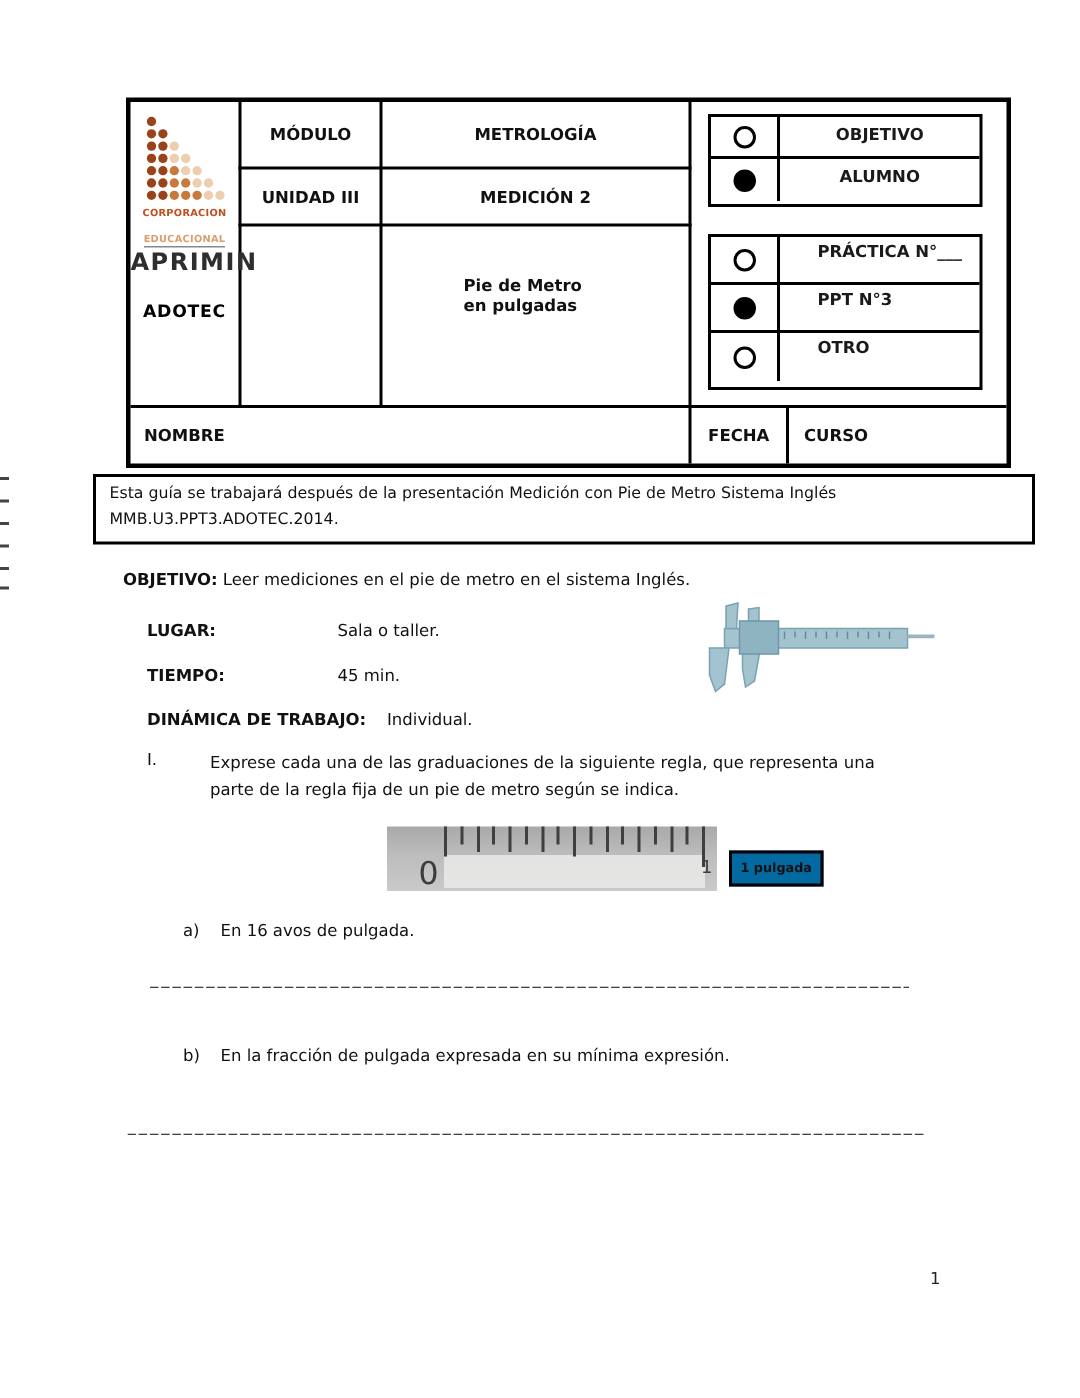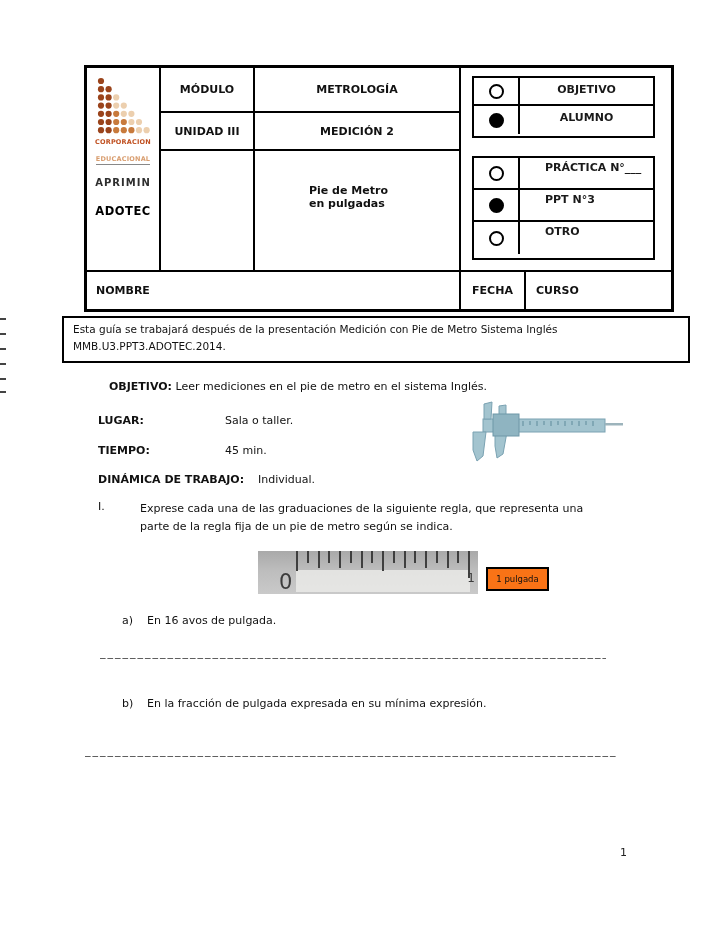--- a/index.html
+++ b/index.html
@@ -12,21 +12,21 @@
   .hline { position:absolute; background:#000; }
   .hcell { position:absolute; font-weight:bold; font-size:11px; color:#111; }
   .center-cell { display:flex; align-items:center; justify-content:center; text-align:center; }
 
   
   .logo-cell { position:absolute; left:0; top:0; width:72px; height:202px; text-align:center; }
   .logo-dots { display:block; margin:8px auto 2px auto; }
   .logo-l1 { font-size:6.5px; font-weight:bold; color:#c05020; letter-spacing:.2px; }
   .logo-l2 { font-size:6.5px; font-weight:bold; color:#d99e70; letter-spacing:.2px;
              border-bottom:1px solid #888; display:inline-block; padding-bottom:1px; }
-  .logo-l3 { font-size:10px; font-weight:bold; color:#2e2e2e; letter-spacing:1px; margin-top:12px; }
+  .logo-l3 { font-size:16px; font-weight:bold; color:#2e2e2e; letter-spacing:1px; margin-top:0; }
   .org-name { font-size:11.5px; font-weight:bold; color:#000; margin-top:16px; letter-spacing:.5px; }
 
   
   .subtable { position:absolute; border:2px solid #000; background:#fff; }
   .strow { display:flex; width:100%; }
   .strow.divided { border-bottom:2px solid #000; }
   .radio-col { width:46px; border-right:2px solid #000; display:flex; align-items:center; justify-content:center; }
   .radio { width:15px; height:15px; border:2px solid #000; border-radius:50%; background:#fff; }
   .radio.filled { background:#000; }
   .st-label { flex:1; font-weight:bold; font-size:11px; padding-top:5px; }
@@ -48,21 +48,21 @@
   
   .ruler { position:absolute; left:258px; top:551px; width:220px; height:43px;
            background:linear-gradient(180deg,#a9a9a9 0%,#bdbdbd 45%,#c9c9c9 100%); }
   .ruler-patch { position:absolute; left:38px; top:19px; width:174px; height:22px;
                  background:rgba(236,236,234,.8); }
   .tick { position:absolute; top:0; width:2px; background:#3f3f3f; }
   .ruler-zero { position:absolute; left:21px; bottom:0px; font-size:21px; color:#3c3c3c; font-weight:normal; }
   .ruler-one { position:absolute; right:3px; bottom:9px; font-size:12px; color:#3c3c3c; }
   .caption-box { position:absolute; left:486px; top:567px; width:63px; height:24px;
                  border:2px solid #000; font-size:8.5px; color:#111; display:flex;
-                 align-items:center; justify-content:center; background:#f97316; }
+                 align-items:center; justify-content:center; background:#0369a1;font-weight:bold; }
 
   
   .answer-line { position:absolute; font-size:11px; letter-spacing:2px; color:#2a2a2a;
                  white-space:nowrap; overflow:hidden; height:18px; }
 
   .page-num { position:absolute; left:620px; top:846px; font-size:11px; color:#222; }
 </style>
 </head>
 <body>
 
@@ -168,21 +168,21 @@
 
     <div class="hcell" style="left:9px;top:216px">NOMBRE</div>
     <div class="hcell" style="left:374px;top:216px;width:63px;text-align:center">FECHA</div>
     <div class="hcell" style="left:449px;top:216px">CURSO</div>
   </div>
 
   <div class="note-box">
     <span>Esta guía se trabajará después de la presentación Medición con Pie de Metro Sistema Inglés MMB.U3.PPT3.ADOTEC.2014.</span>
   </div>
 
-  <div class="abs" style="left:109px;top:380px">
+  <div class="abs" style="left:82px;top:380px">
     <span class="bold">OBJETIVO:</span>
     <span>Leer mediciones en el pie de metro en el sistema Inglés.</span>
   </div>
 
   <div class="abs bold" style="left:98px;top:414px">LUGAR:</div>
   <div class="abs" style="left:225px;top:414px">Sala o taller.</div>
 
   <div class="abs bold" style="left:98px;top:444px">TIEMPO:</div>
   <div class="abs" style="left:225px;top:444px">45 min.</div>
 

